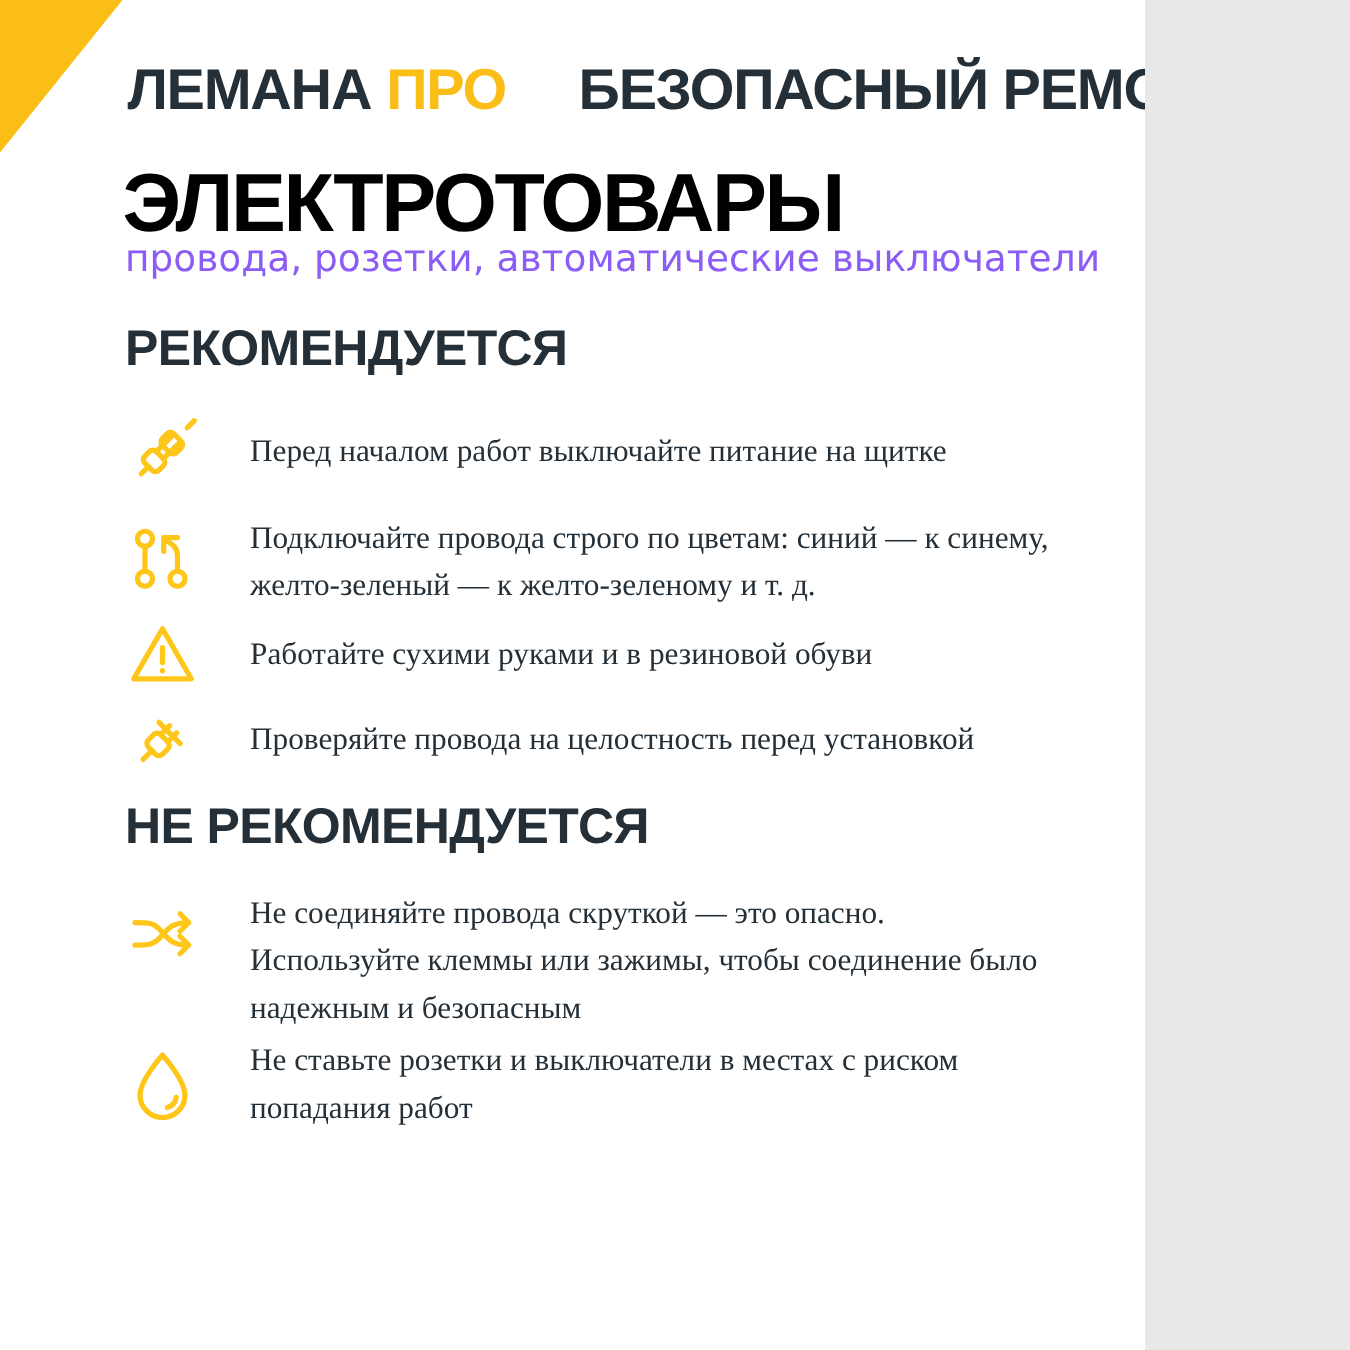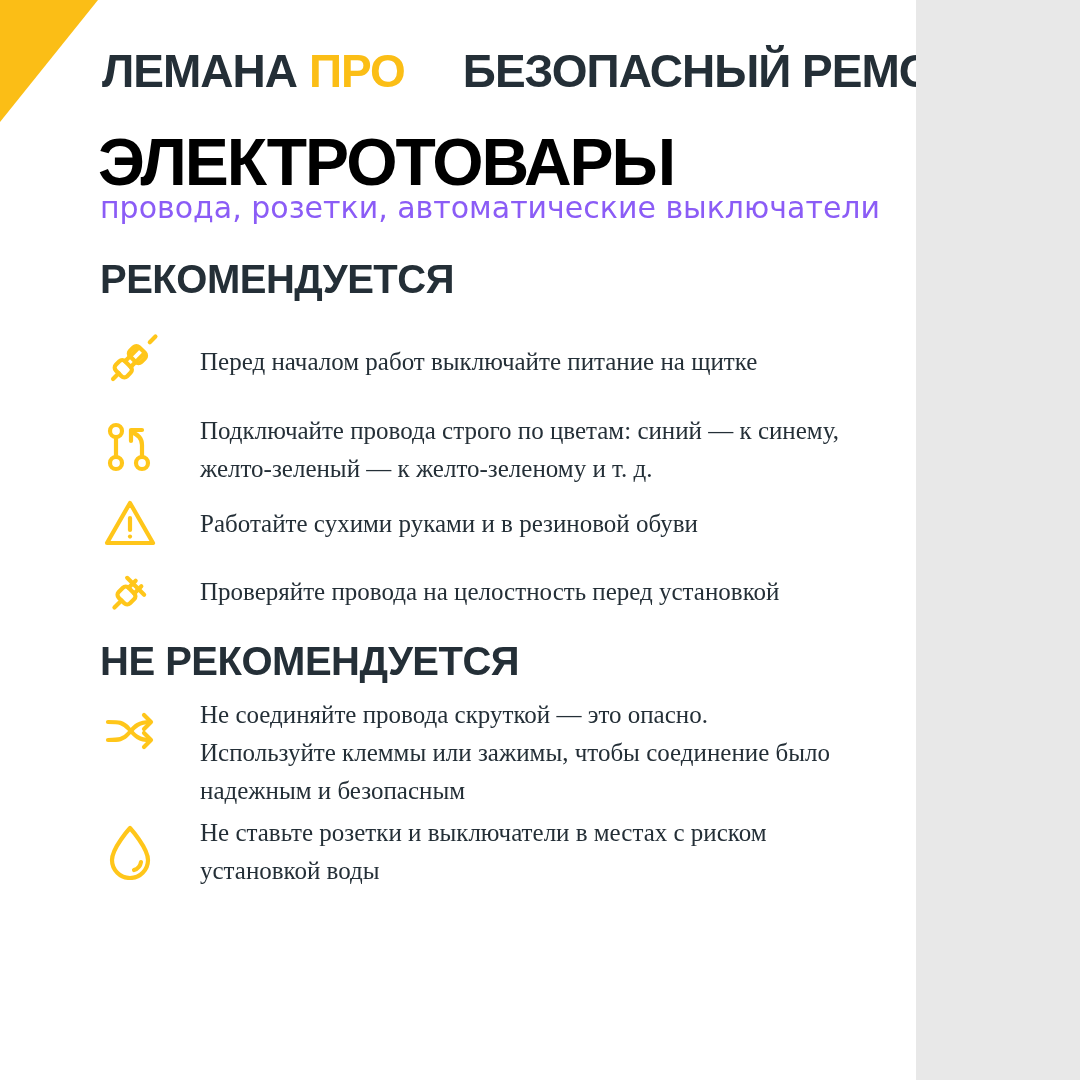--- a/index.html
+++ b/index.html
@@ -53,21 +53,21 @@
   .item.multi{align-items:flex-start;}
   .item .icon{width:60px;height:60px;flex:0 0 60px;}
   .item.multi .icon{margin-top:6px;}
   .item p{
     margin:0;max-width:820px;
     font-family:Liberation Serif, serif;
     font-size:25px;line-height:38px;color:#242F37;
     white-space:pre-line;
   }
   .mt1{margin-top:30px;} .mt2{margin-top:20px;} .mt3{margin-top:6px;gap:40px;} .mt4{margin-top:8px;}
-  .mt5{margin-top:12px;} .mt6{margin-top:4px;}
+  .mt5{margin-top:28px;} .mt6{margin-top:4px;}
   .ic{stroke:#FFC61A;stroke-width:4.2;fill:none;stroke-linecap:round;stroke-linejoin:round;}
 </style>
 </head>
 <body>
 
 <div class="canvas">
 
   <div class="corner-tl"></div>
 
   <div class="header">
@@ -169,21 +169,21 @@
     <div class="item multi mt6">
       <span class="icon">
         <svg viewBox="0 0 60 60" width="60" height="60">
             <g class="ic">
           <path d="M30,8 C30,8 12,28 12,40 a18,18 0 0 0 36,0 C48,28 30,8 30,8 Z"></path>
           <path d="M41,42 a10,10 0 0 1 -7,8"></path>
         </g>
           </svg>
       </span>
       <p>Не ставьте розетки и выключатели в местах с риском
-установкой воды</p>
+попадания работ</p>
     </div>
   </div>
 
   <div class="corner-br">
     <svg width="142" height="110" viewBox="0 0 142 110">
 
       <path d="M56,32 C76,24 92,28 108,17 L124,24 L113,30 L121,36 C101,42 82,40 66,45 Z" fill="#C59530"></path>
 
       <path d="M48,40 L26,28 L12,24" stroke="#20262E" stroke-width="10" fill="none" stroke-linecap="round" stroke-linejoin="round"></path>
 

